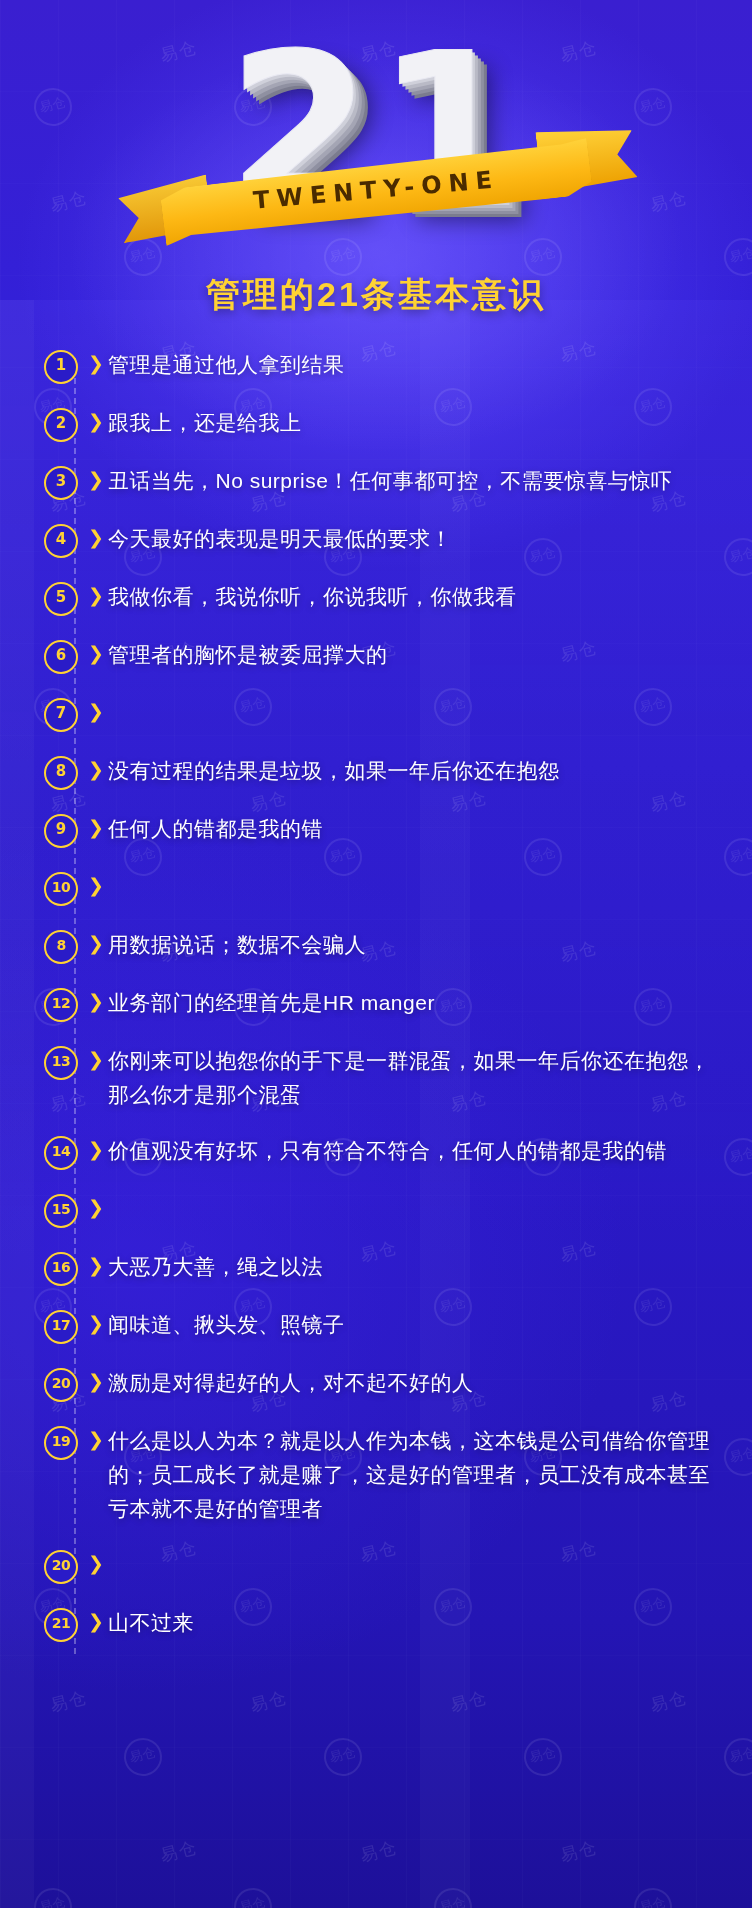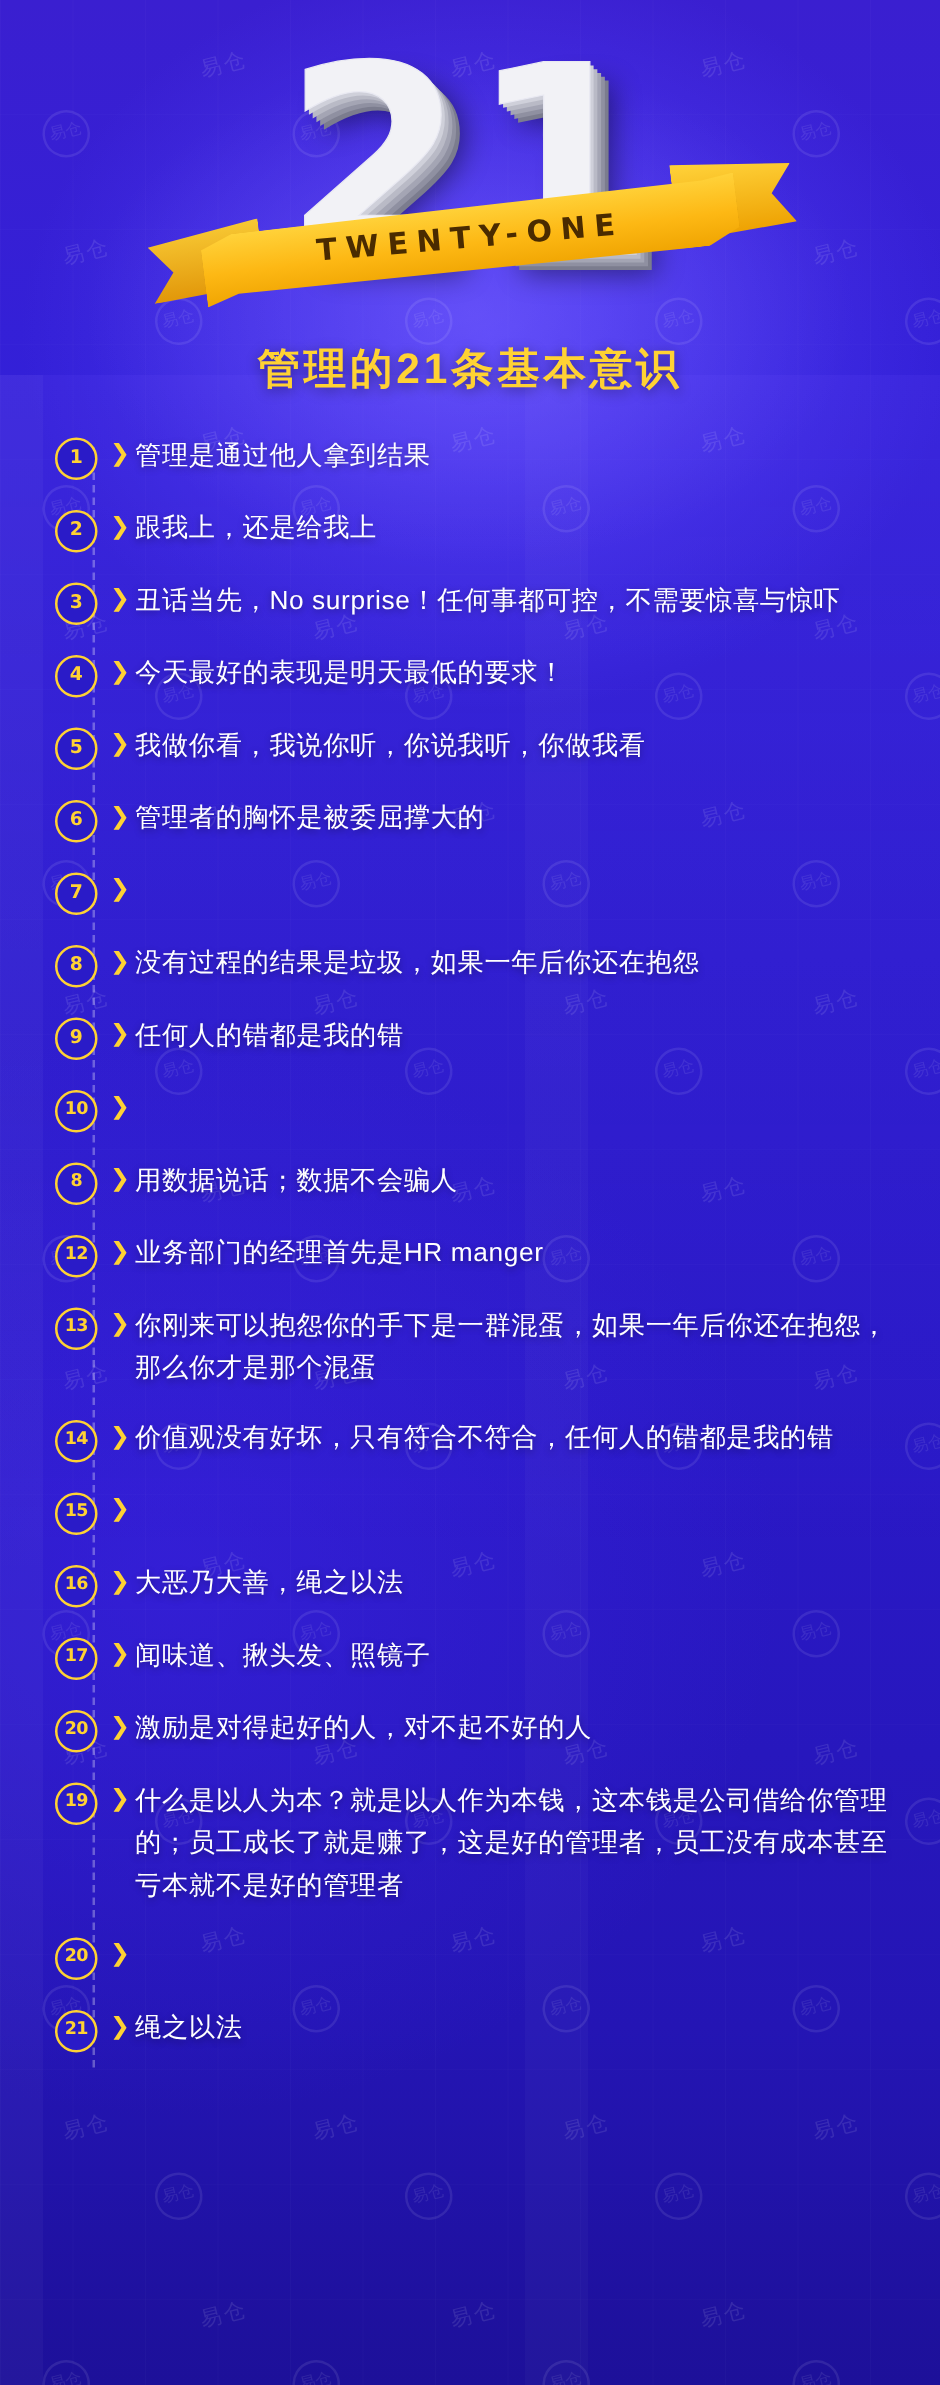--- a/index.html
+++ b/index.html
@@ -452,17 +452,17 @@
           <div class="chev">❯</div>
           <div class="text">什么是以人为本？就是以人作为本钱，这本钱是公司借给你管理的；员工成长了就是赚了，这是好的管理者，员工没有成本甚至亏本就不是好的管理者</div>
         </div>
         <div class="item">
           <div class="badge two-digit">20</div>
           <div class="chev">❯</div>
         </div>
         <div class="item">
           <div class="badge two-digit">21</div>
           <div class="chev">❯</div>
-          <div class="text">绳之以法</div>
+          <div class="text">山不过来</div>
         </div>
       </div>
   </div>
 </div>
 
 </body></html>

